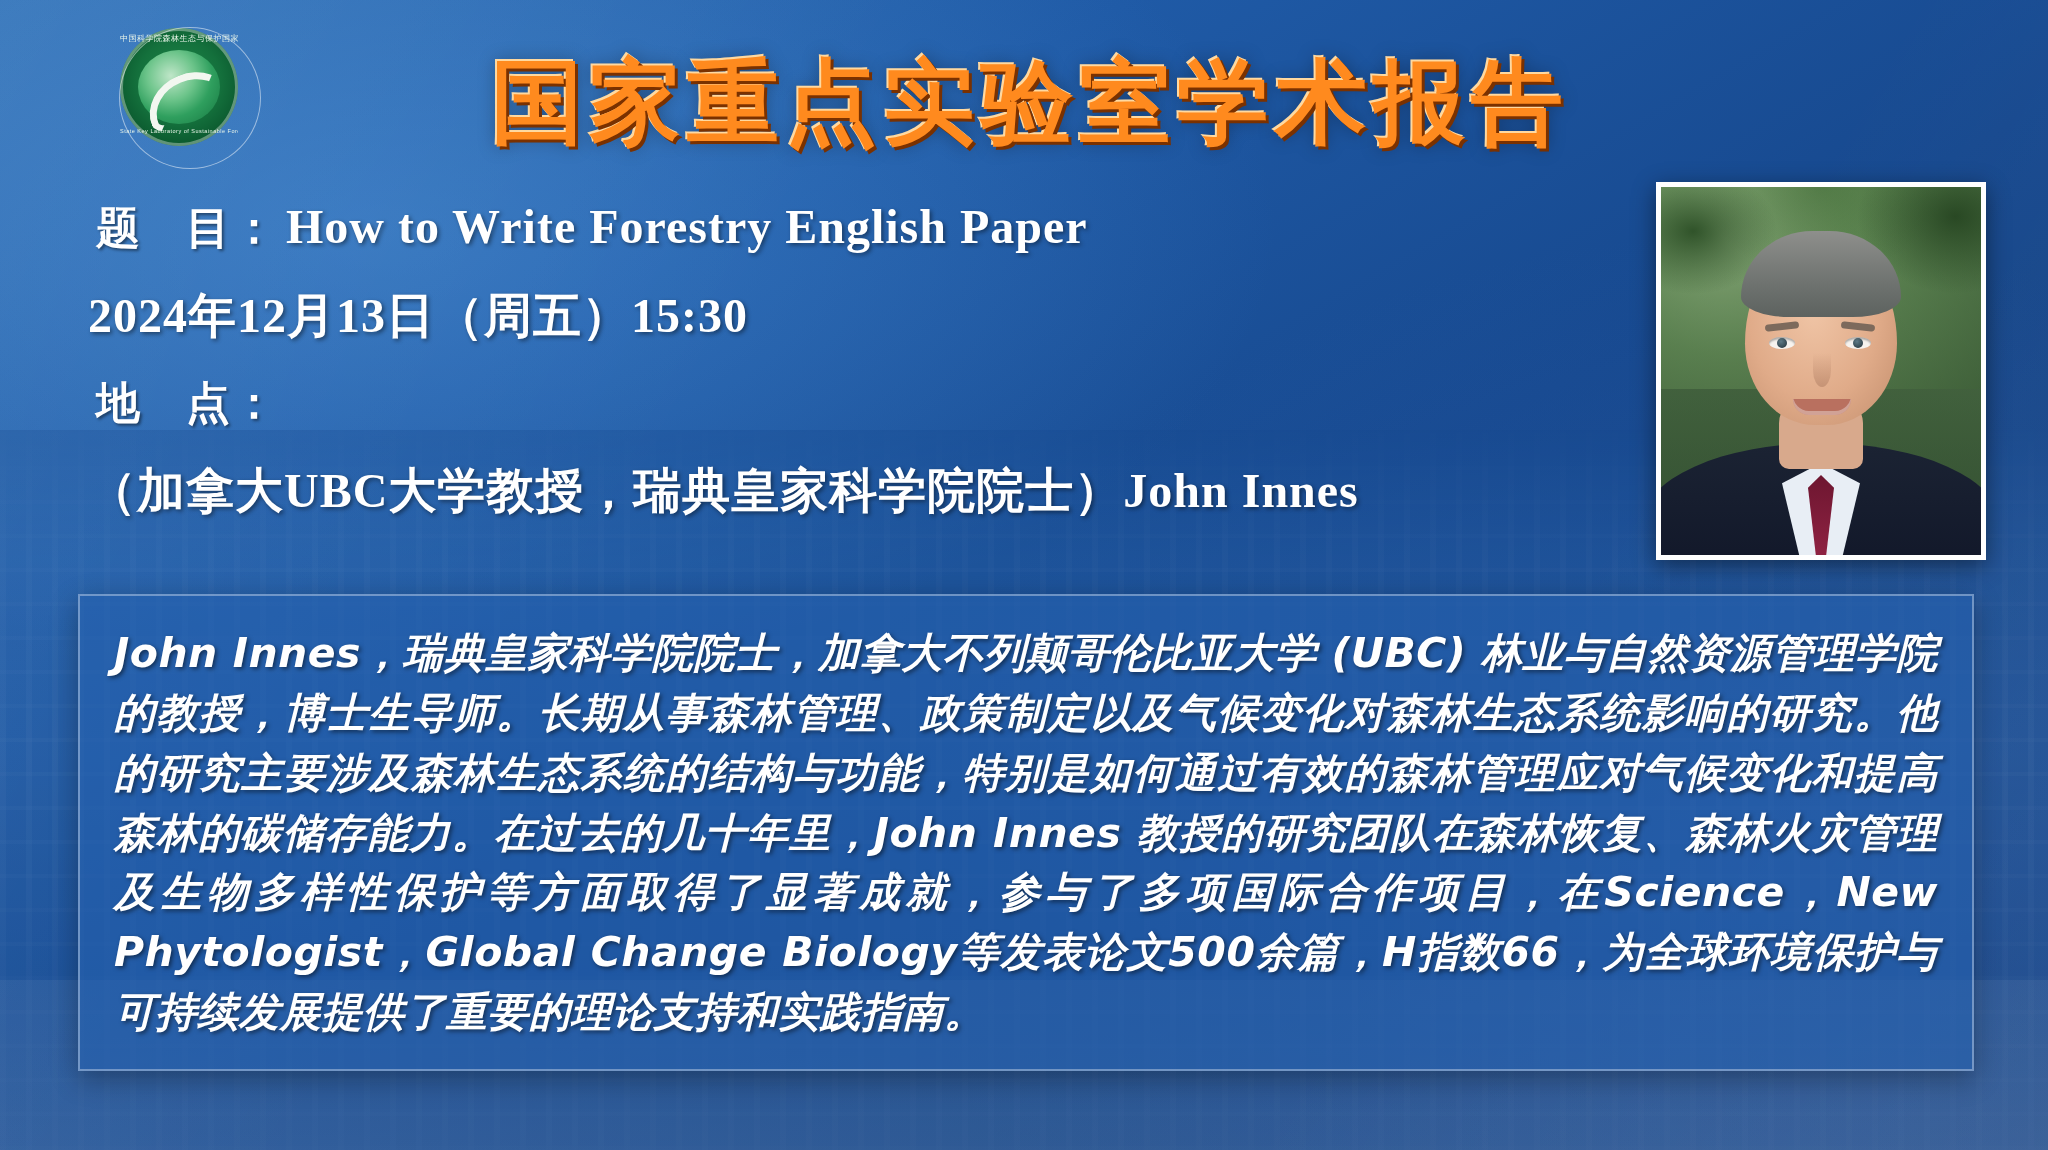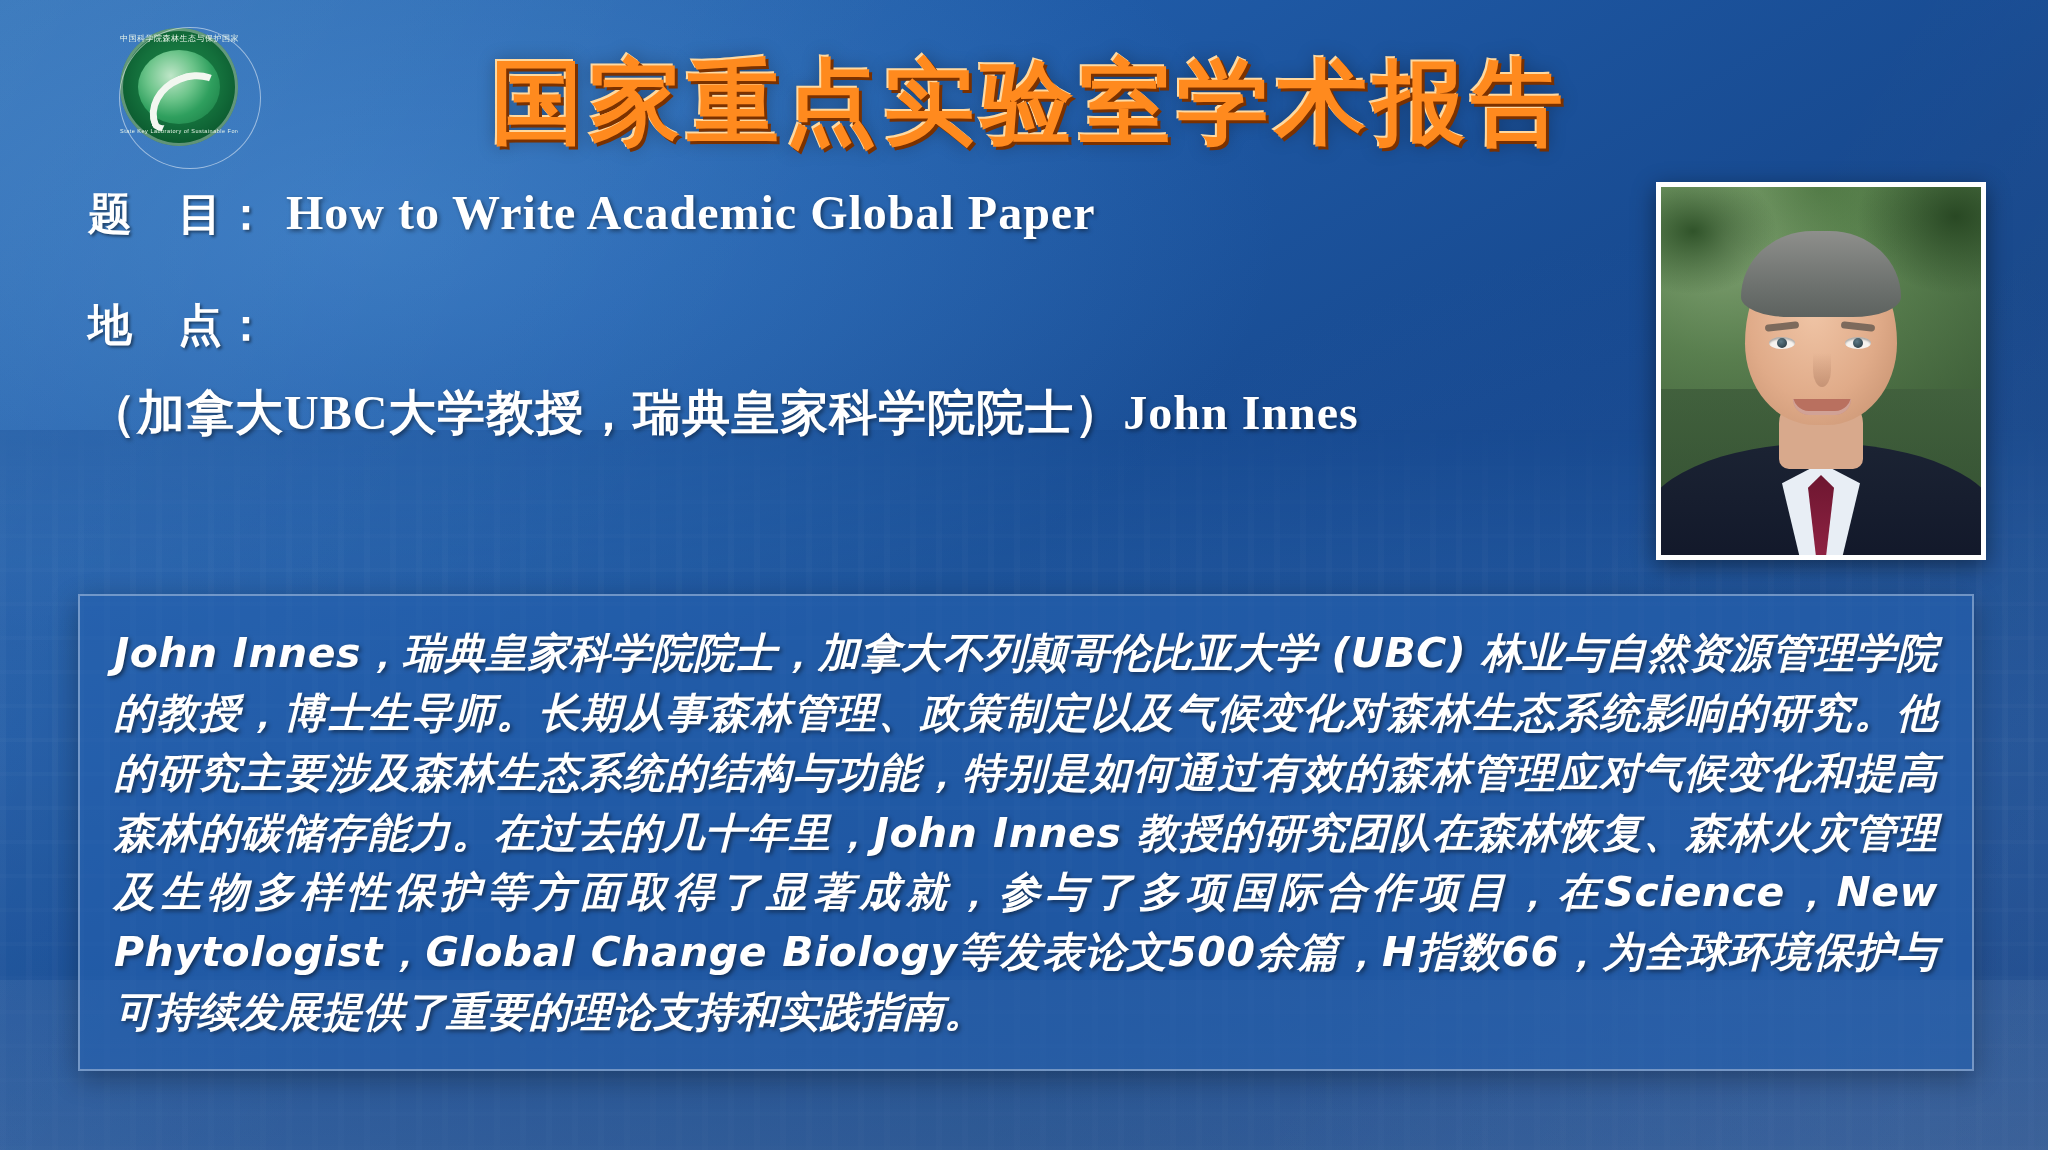--- a/index.html
+++ b/index.html
@@ -117,23 +117,24 @@
     color: #ff8a1e;
     text-shadow:
       3px 3px 0 #7a3100,
       -2px -2px 0 #ffd9a0,
       0 0 18px rgba(0,0,0,0.35);
   }
 
   
   #info {
     position: absolute;
-    left: 88px; top: 185px;
+    left: 88px; top: 199px;
     width: 1550px;
     color: #ffffff;
+    text-align: center;
   }
   .info-row {
     display: flex;
     align-items: baseline;
     margin-bottom: 26px;
     white-space: nowrap;
   }
   .info-label {
     font-family: "DejaVu Sans", sans-serif;
     font-weight: bold;
@@ -291,24 +292,25 @@
     <div class="cn-arc">中国科学院森林生态与保护国家重点实验室</div>
     <div class="en-arc">State Key Laboratory of Sustainable Forestry</div>
   </div>
 
   <div id="title">国家重点实验室学术报告</div>
 
   <div id="info">
 
     <div class="info-row">
       <div class="info-label">题<span class="gap"></span>目：</div>
-      <div class="info-value">How to Write Academic Global Paper</div>
+      <div class="info-value">How to Write Forestry English Paper</div>
     </div>
 
     <div class="info-row">
+      <div class="info-value cn">2024年12月13日（周五）15:30</div>
     </div>
 
     <div class="info-row">
       <div class="info-label">地<span class="gap"></span>点：</div>
     </div>
 
     <div class="info-row">
       <div class="info-value paren">（加拿大UBC大学教授，瑞典皇家科学院院士）</div>
       <div class="info-value">John Innes</div>
     </div>

